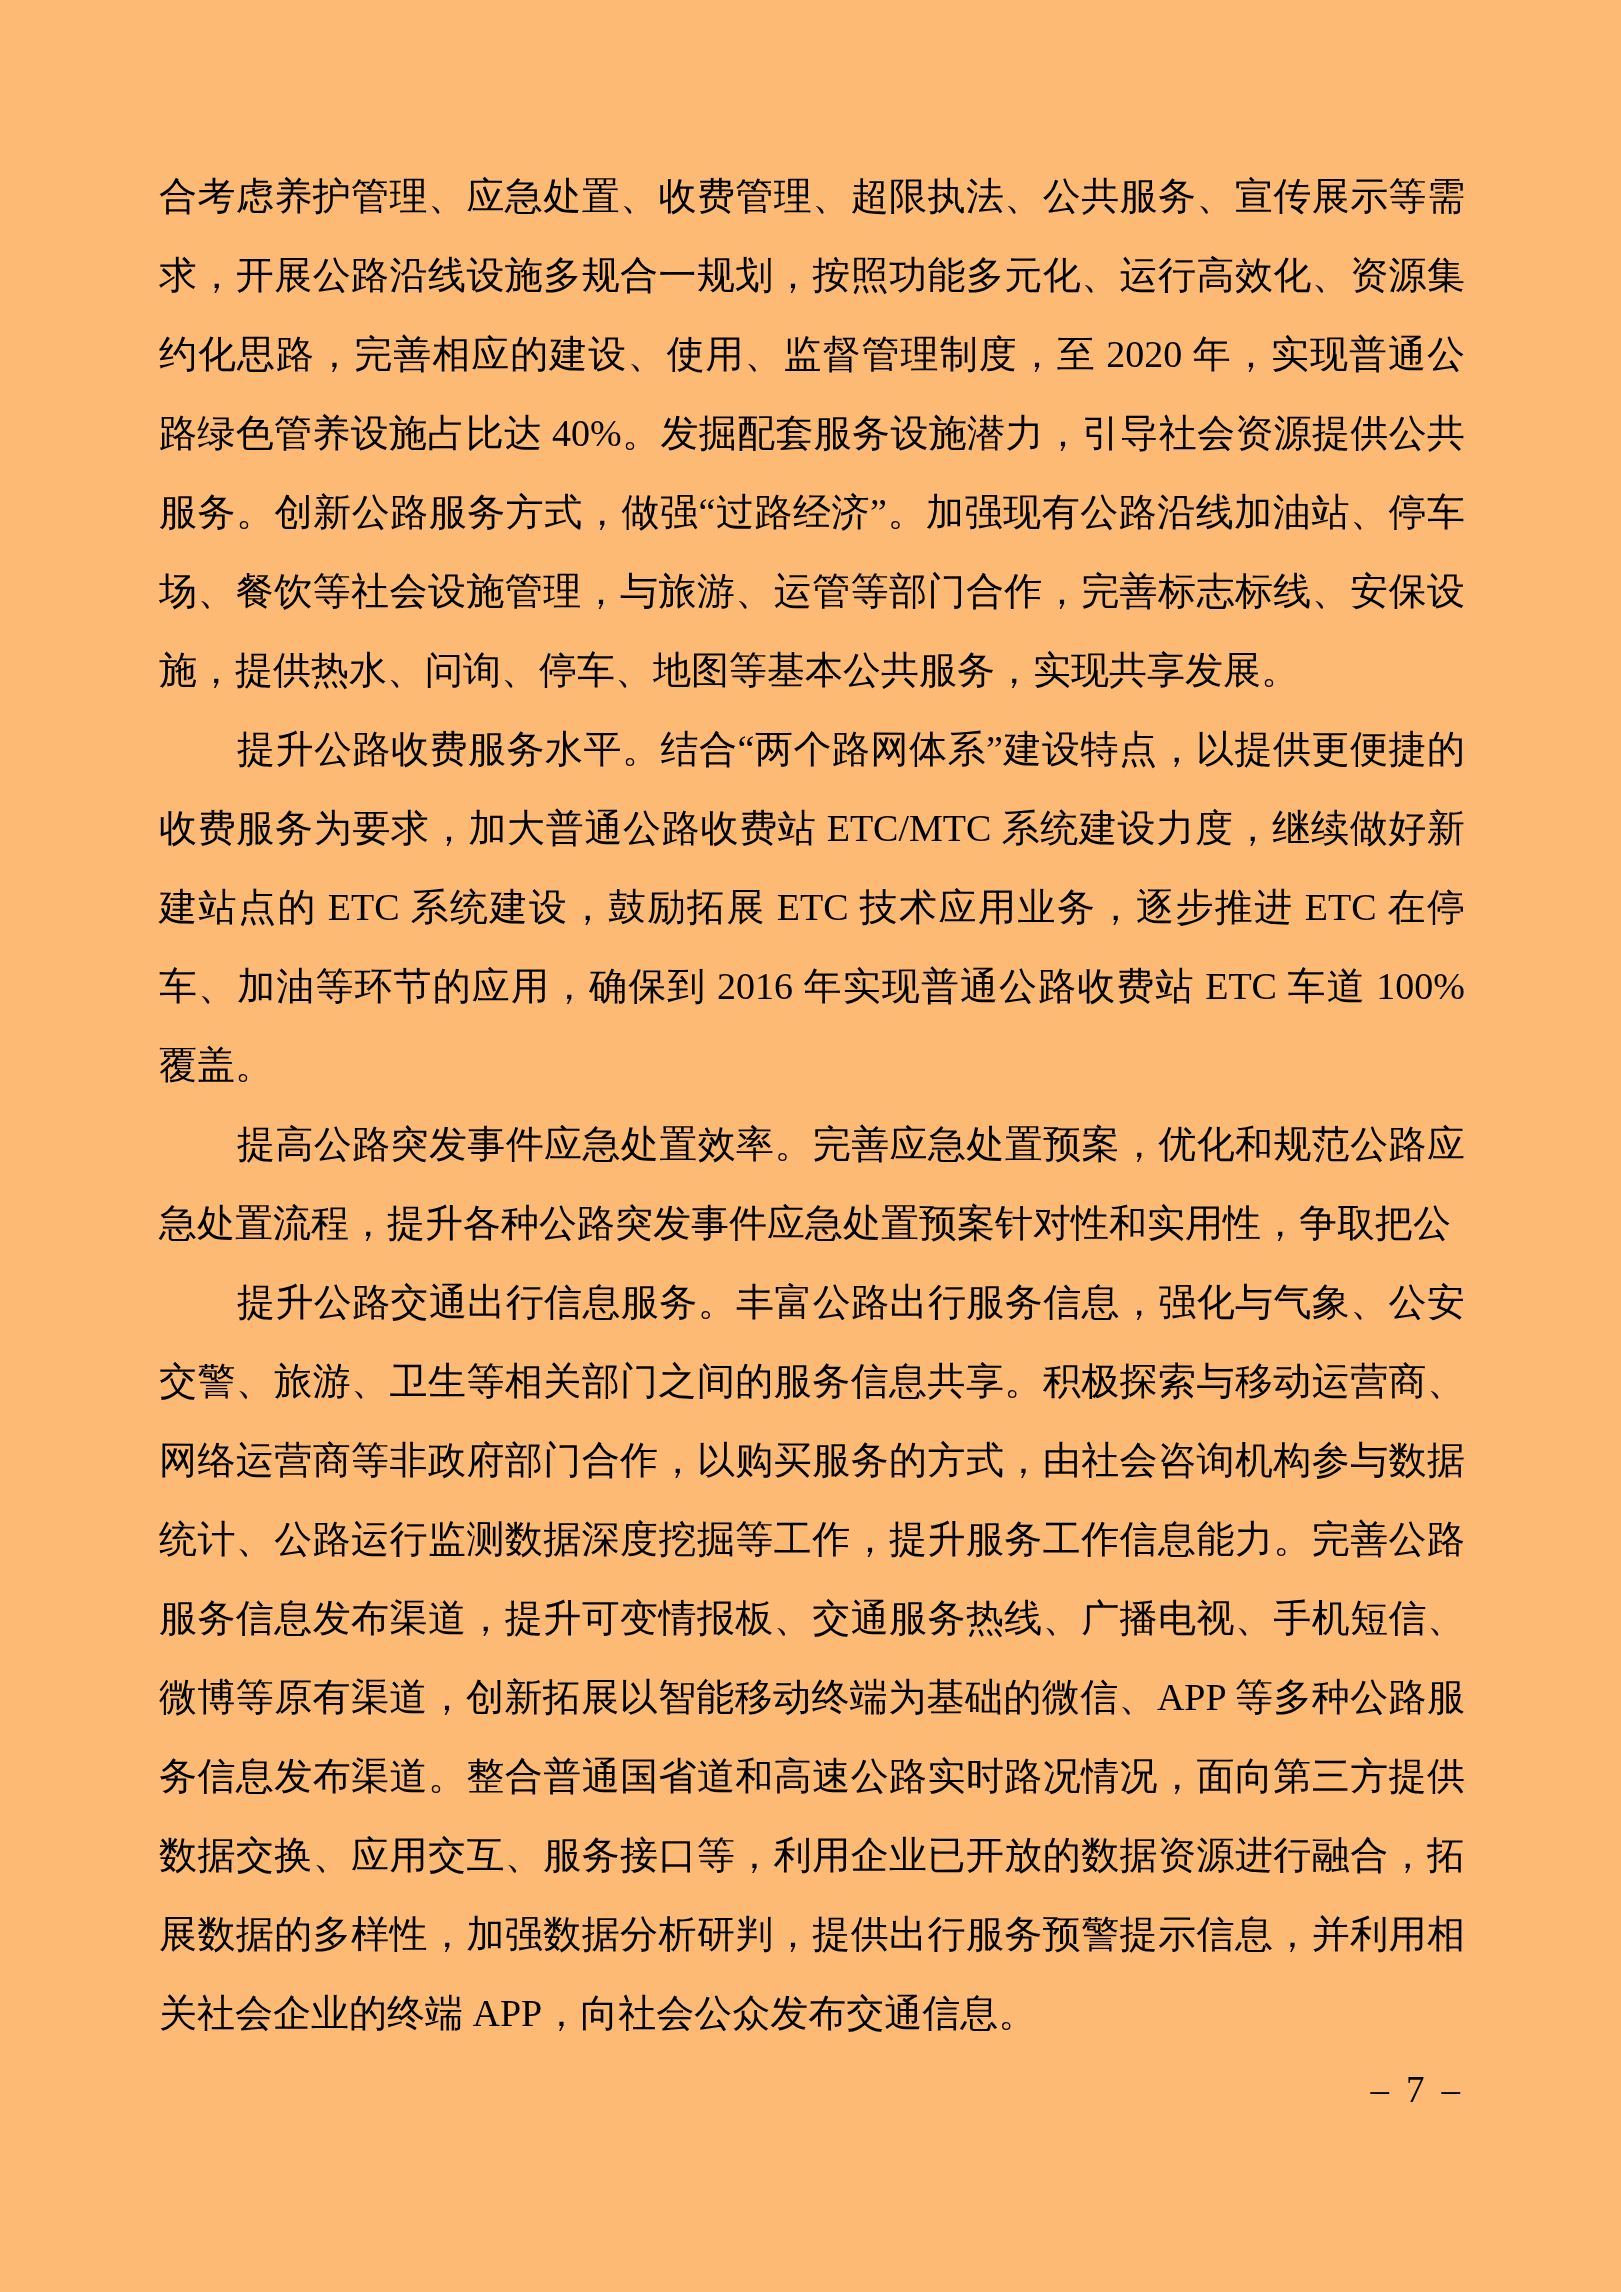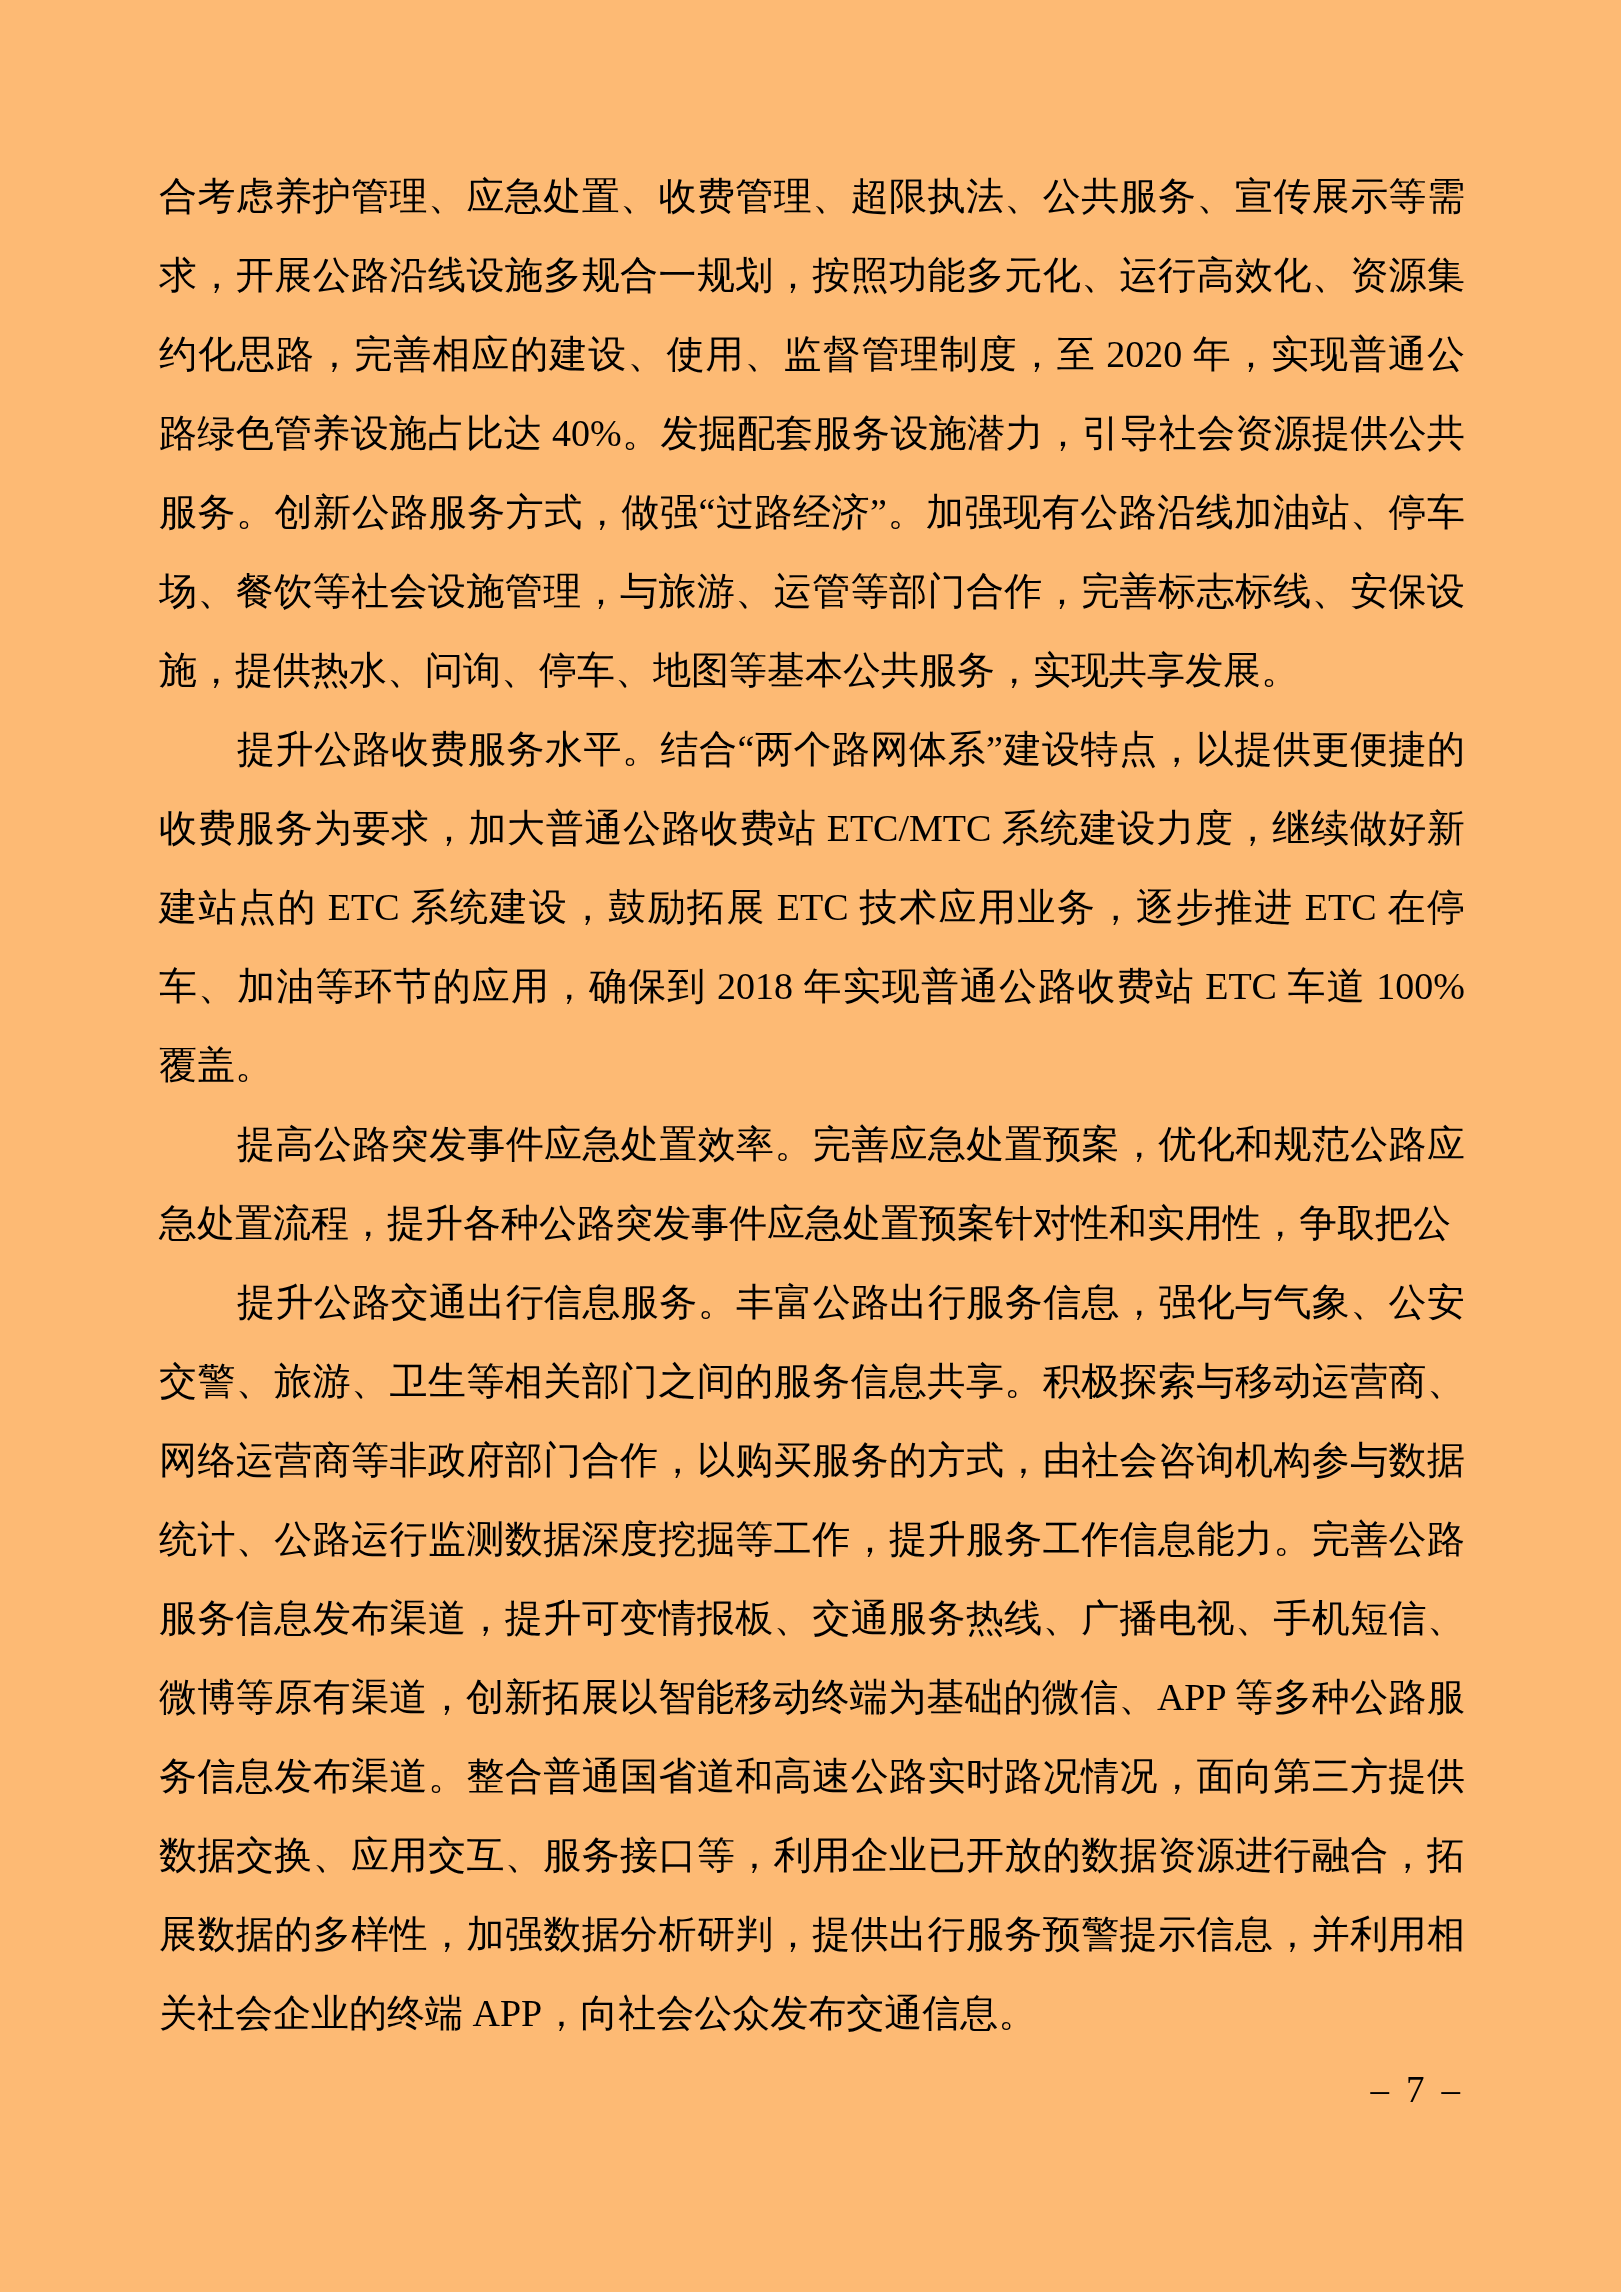--- a/index.html
+++ b/index.html
@@ -42,19 +42,19 @@
     color: #000000;
     letter-spacing: 3.9px;
   }
 </style>
 </head>
 <body>
 
 <div class="page">
   <div class="content">
     <p class="para">合考虑养护管理、应急处置、收费管理、超限执法、公共服务、宣传展示等需求，开展公路沿线设施多规合一规划，按照功能多元化、运行高效化、资源集约化思路，完善相应的建设、使用、监督管理制度，至 2020 年，实现普通公路绿色管养设施占比达 40%。发掘配套服务设施潜力，引导社会资源提供公共服务。创新公路服务方式，做强“过路经济”。加强现有公路沿线加油站、停车场、餐饮等社会设施管理，与旅游、运管等部门合作，完善标志标线、安保设施，提供热水、问询、停车、地图等基本公共服务，实现共享发展。</p>
-    <p class="para indent">提升公路收费服务水平。结合“两个路网体系”建设特点，以提供更便捷的收费服务为要求，加大普通公路收费站 ETC/MTC 系统建设力度，继续做好新建站点的 ETC 系统建设，鼓励拓展 ETC 技术应用业务，逐步推进 ETC 在停车、加油等环节的应用，确保到 2018 年实现普通公路收费站 ETC 车道 100%覆盖。</p>
+    <p class="para indent">提升公路收费服务水平。结合“两个路网体系”建设特点，以提供更便捷的收费服务为要求，加大普通公路收费站 ETC/MTC 系统建设力度，继续做好新建站点的 ETC 系统建设，鼓励拓展 ETC 技术应用业务，逐步推进 ETC 在停车、加油等环节的应用，确保到 2016 年实现普通公路收费站 ETC 车道 100%覆盖。</p>
     <p class="para indent">提高公路突发事件应急处置效率。完善应急处置预案，优化和规范公路应急处置流程，提升各种公路突发事件应急处置预案针对性和实用性，争取把公</p>
     <p class="para indent">提升公路交通出行信息服务。丰富公路出行服务信息，强化与气象、公安交警、旅游、卫生等相关部门之间的服务信息共享。积极探索与移动运营商、网络运营商等非政府部门合作，以购买服务的方式，由社会咨询机构参与数据统计、公路运行监测数据深度挖掘等工作，提升服务工作信息能力。完善公路服务信息发布渠道，提升可变情报板、交通服务热线、广播电视、手机短信、微博等原有渠道，创新拓展以智能移动终端为基础的微信、APP 等多种公路服务信息发布渠道。整合普通国省道和高速公路实时路况情况，面向第三方提供数据交换、应用交互、服务接口等，利用企业已开放的数据资源进行融合，拓展数据的多样性，加强数据分析研判，提供出行服务预警提示信息，并利用相关社会企业的终端 APP，向社会公众发布交通信息。</p>
   </div>
   <div class="page-footer">– 7 –</div>
 </div>
 
 
 </body></html>

